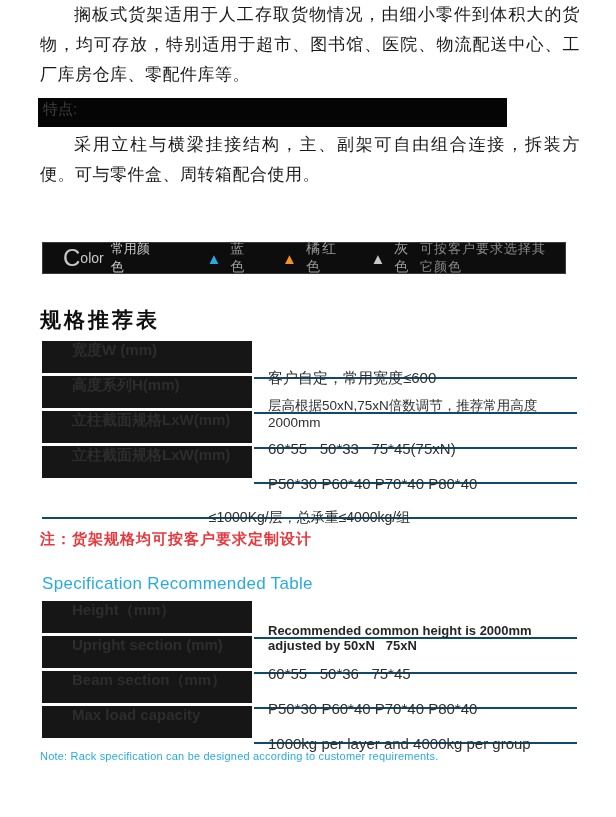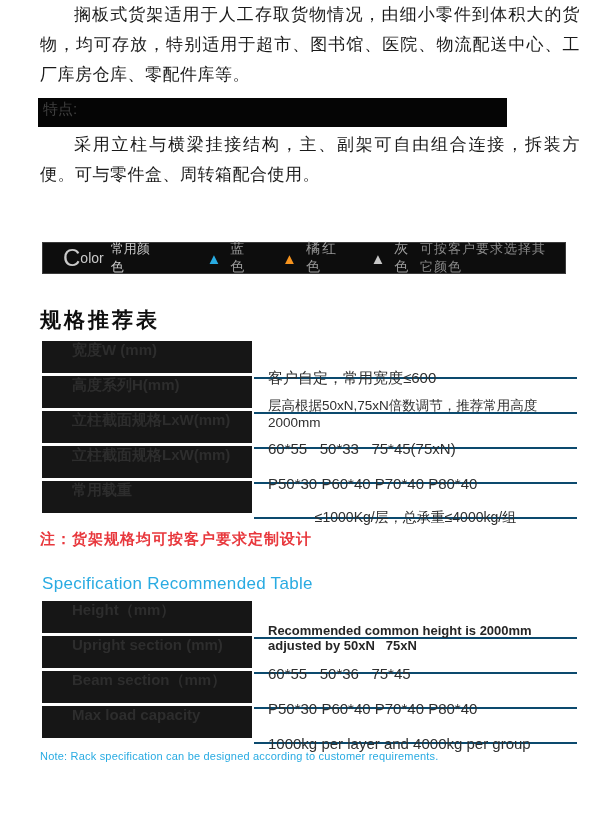--- a/index.html
+++ b/index.html
@@ -181,23 +181,20 @@
     </div>
     <div class="row">
       <div class="cell-label">
           <span>立柱截面规格LxW(mm)</span>
         </div>
       <div class="cell-value">
           <span>P50*30 P60*40 P70*40 P80*40</span>
         </div>
     </div>
     <div class="row">
-      <div class="cell-label">
-          <span>常用载重</span>
-        </div>
       <div class="cell-value center">
           <span>≤1000Kg/层，总承重≤4000kg/组</span>
         </div>
     </div>
   </div>
 
   <p class="note-red">注：货架规格均可按客户要求定制设计</p>
 
   <h3 class="en-title">Specification Recommended Table</h3>
 

